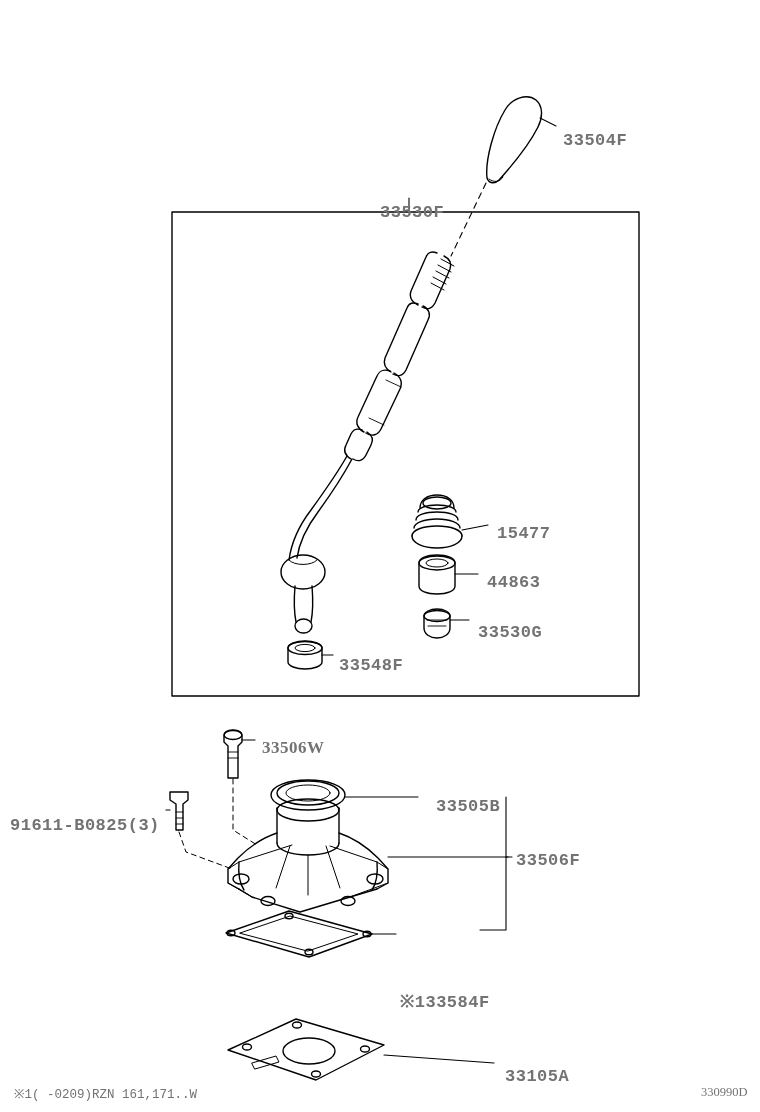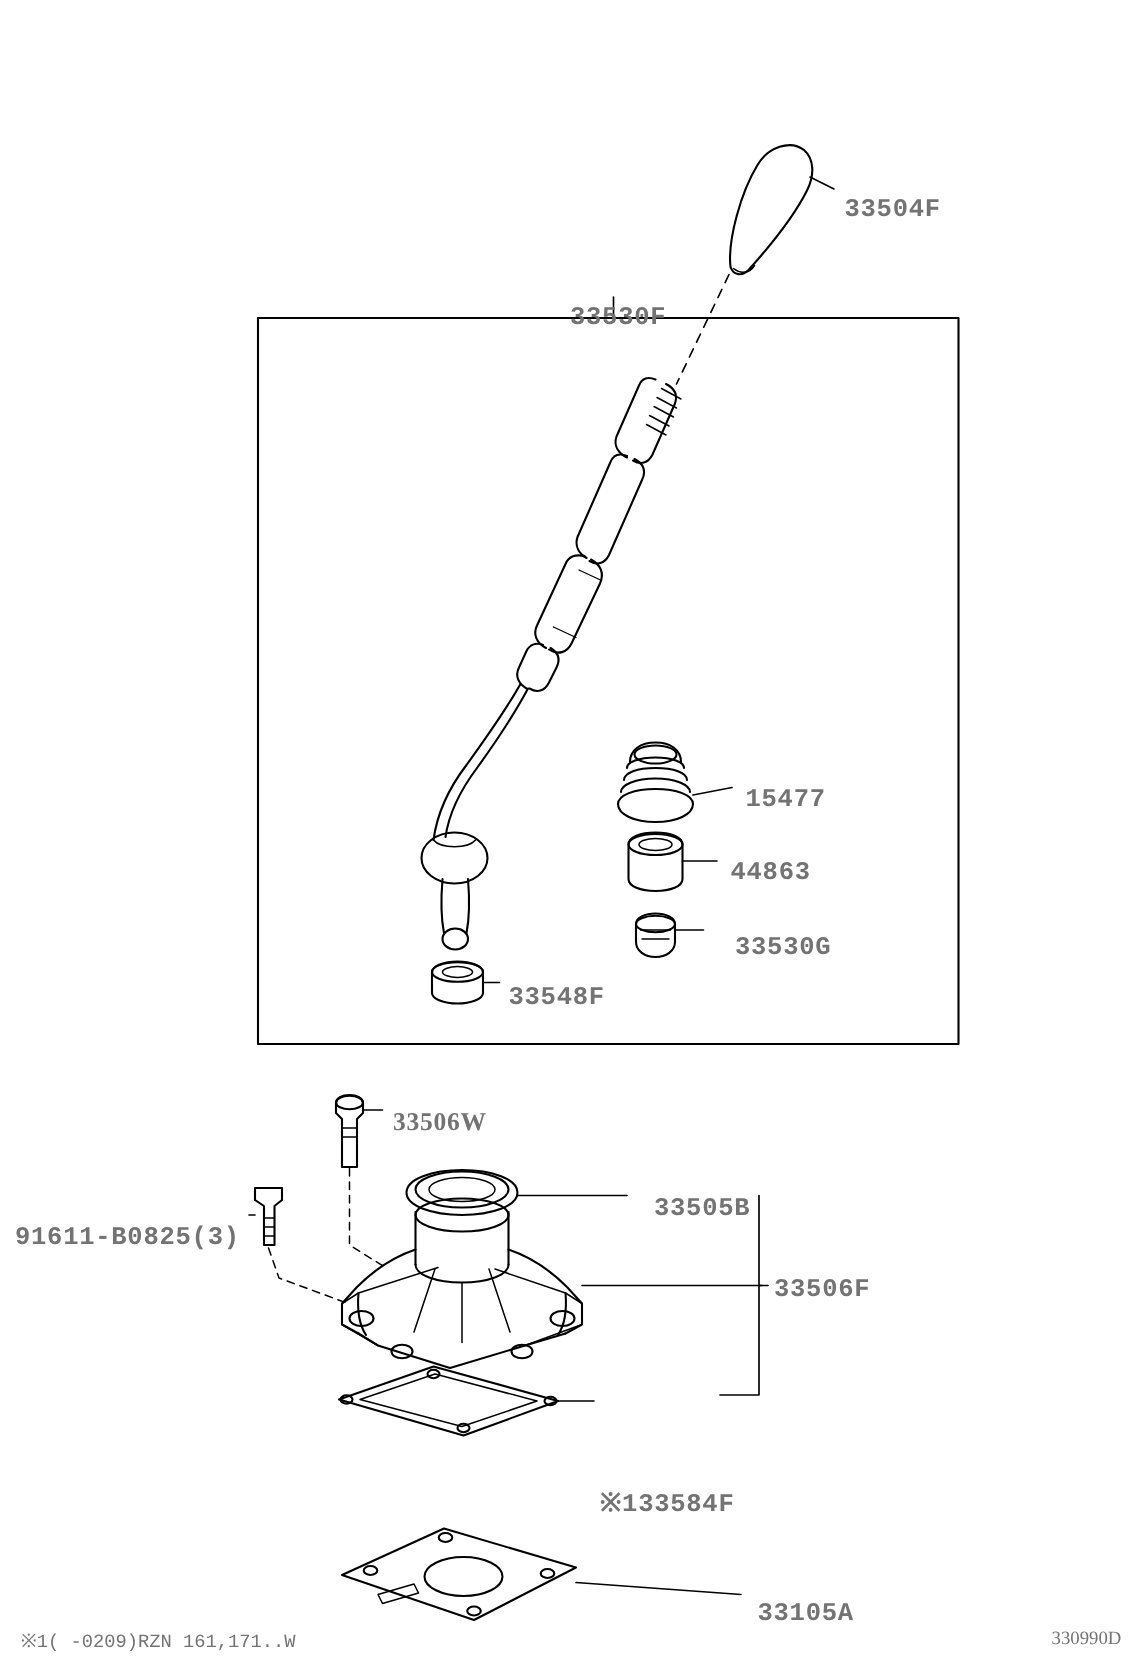--- a/index.html
+++ b/index.html
@@ -186,21 +186,21 @@
 
       <path d="M506 797 L506 930 L480 930" stroke-width="1.1"></path>
       <path d="M506 857 L512 857" stroke-width="1.1"></path>
     </g>
   </svg>
 
   <div class="lbl" style="left:563px; top:131px;">33504F</div>
   <div class="lbl" style="left:380px; top:183px;margin-top:20px;">33530F</div>
   <div class="lbl" style="left:497px; top:524px;">15477</div>
   <div class="lbl" style="left:487px; top:573px;">44863</div>
-  <div class="lbl" style="left:478px; top:623px;margin-left:12px;">33530G</div>
+  <div class="lbl" style="left:478px; top:623px;">33530G</div>
   <div class="lbl" style="left:339px; top:656px;">33548F</div>
   <div class="lbl" style="left:262px; top:738px;font-family:Liberation Serif, serif;">33506W</div>
   <div class="lbl" style="left:10px;  top:816px;">91611-B0825(3)</div>
   <div class="lbl" style="left:420px; top:797px;margin-left:16px;">33505B</div>
   <div class="lbl" style="left:516px; top:851px;">33506F</div>
   <div class="lbl" style="left:400px; top:989px;">※133584F</div>
   <div class="lbl" style="left:505px; top:1067px;">33105A</div>
 
   <div class="lbl code" style="left:14px; top:1085px;">※1(    -0209)RZN 161,171..W</div>
   <div class="lbl code" style="left:701px; top:1085px;font-family:Liberation Serif, serif;">330990D</div>

